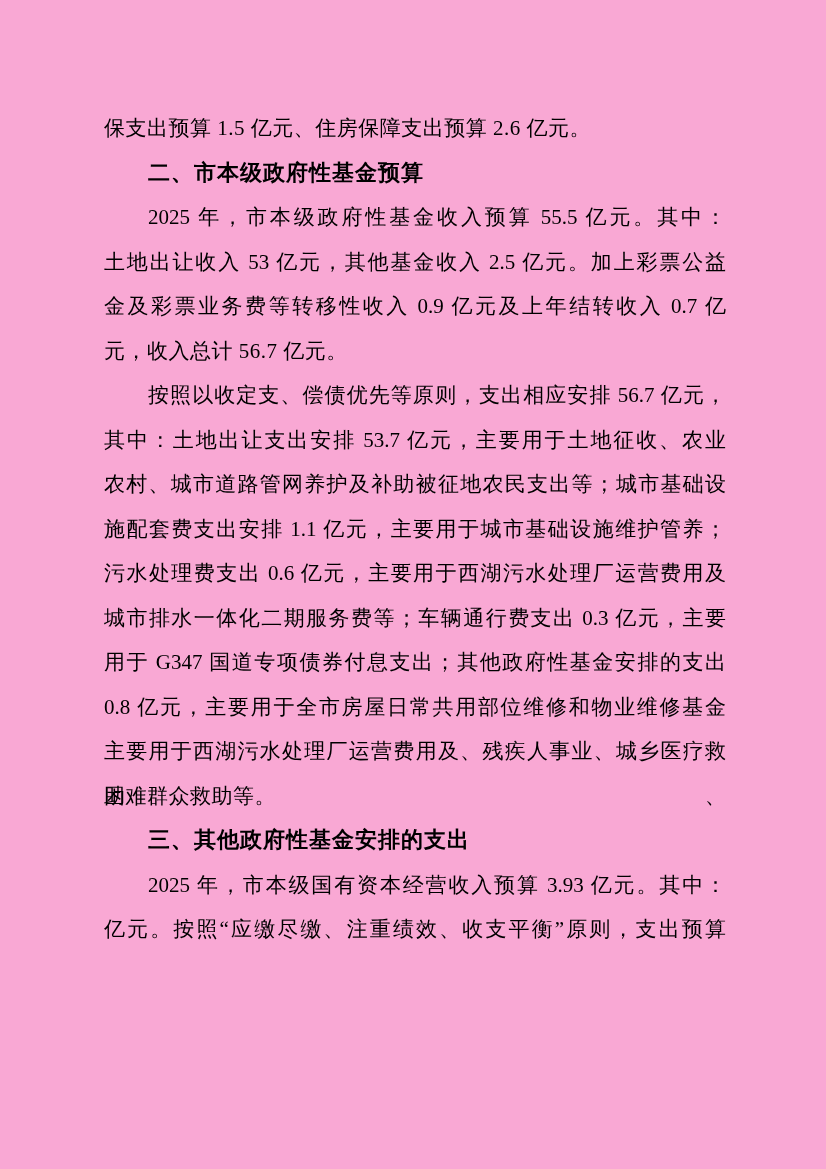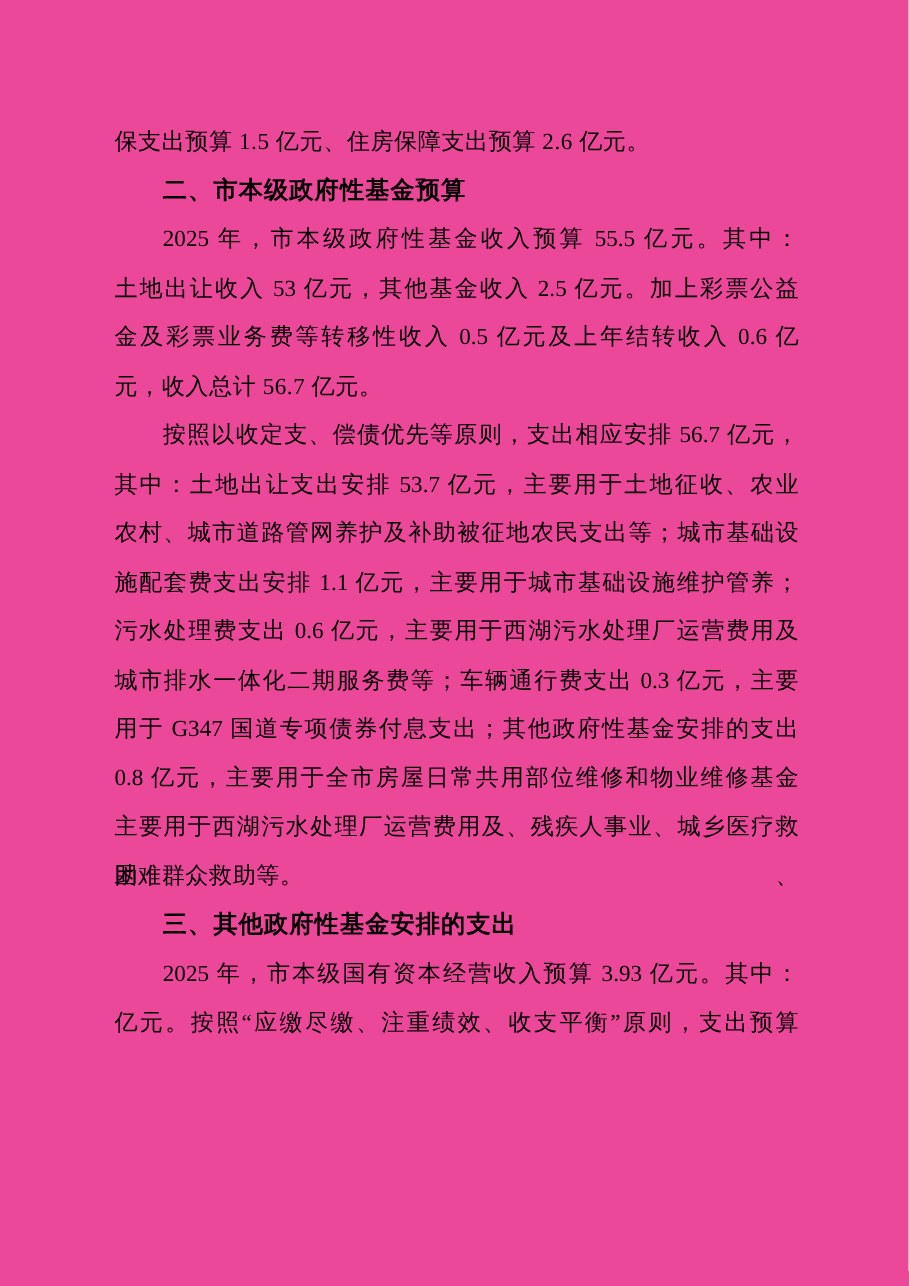--- a/index.html
+++ b/index.html
@@ -4,21 +4,21 @@
 <style>
   html, body {
     margin: 0;
     padding: 0;
     background: #ffffff;
   }
   .page {
     position: relative;
     width: 826px;
     height: 1169px;
-    background: #ec4899;
+    background: #f9a8d4;
     overflow: hidden;
     font-family: "Liberation Serif", "DejaVu Serif", serif;
     color: #000000;
   }
   .text-block {
     position: absolute;
     left: 104px;
     top: 106px;
     width: 622px;
   }
@@ -60,21 +60,21 @@
     <div>
       <div class="line">保支出预算 1.5 亿元、住房保障支出预算 2.6 亿元。</div>
     </div>
 
     <div>
       <div class="line heading">二、市本级政府性基金预算</div>
 
       <div>
         <div class="line justify indent">2025 年，市本级政府性基金收入预算 55.5 亿元。其中：</div>
         <div class="line justify">土地出让收入 53 亿元，其他基金收入 2.5 亿元。加上彩票公益</div>
-        <div class="line justify">金及彩票业务费等转移性收入 0.5 亿元及上年结转收入 0.6 亿</div>
+        <div class="line justify">金及彩票业务费等转移性收入 0.9 亿元及上年结转收入 0.7 亿</div>
         <div class="line">元，收入总计 56.7 亿元。</div>
       </div>
 
       <div>
         <div class="line justify indent">按照以收定支、偿债优先等原则，支出相应安排 56.7 亿元，</div>
         <div class="line justify">其中：土地出让支出安排 53.7 亿元，主要用于土地征收、农业</div>
         <div class="line justify">农村、城市道路管网养护及补助被征地农民支出等；城市基础设</div>
         <div class="line justify">施配套费支出安排 1.1 亿元，主要用于城市基础设施维护管养；</div>
         <div class="line justify">污水处理费支出 0.6 亿元，主要用于西湖污水处理厂运营费用及</div>
         <div class="line justify">城市排水一体化二期服务费等；车辆通行费支出 0.3 亿元，主要</div>

